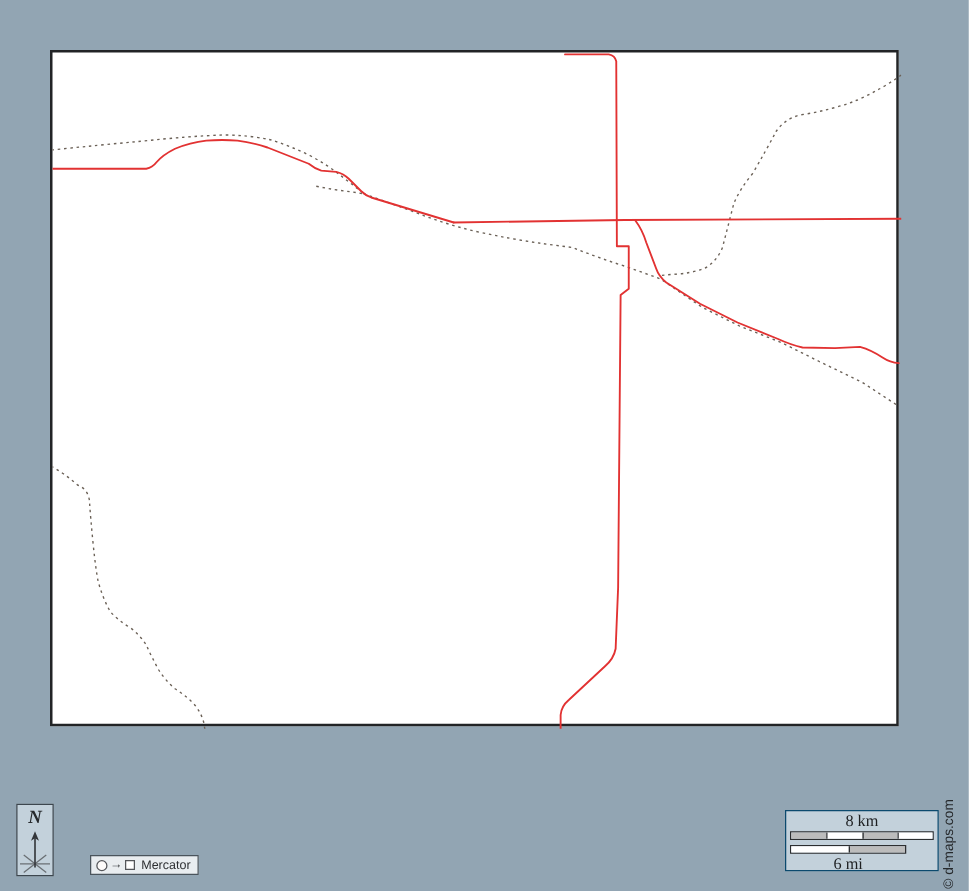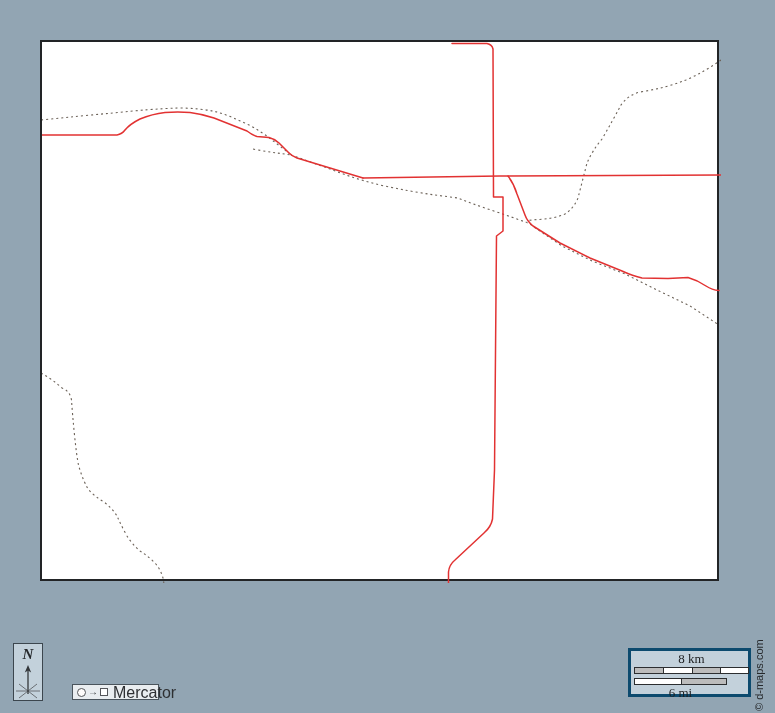--- a/index.html
+++ b/index.html
@@ -51,28 +51,28 @@
   .proj-circle {
     width:9px; height:9px; flex:none;
     border:1px solid #54565a; border-radius:50%;
     background:#fdfbfa;
   }
   .proj-arrow { font-size:10px; line-height:10px; color:#3a3c3f; flex:none; }
   .proj-square {
     width:8px; height:8px; flex:none;
     border:1px solid #54565a; background:#ffffff;
   }
-  .proj-label { font-size:16px; line-height:11px; color:#2e3033; margin-left:3px; white-space:nowrap;text-align:center; }
+  .proj-label { font-size:10px; line-height:11px; color:#2e3033; margin-left:3px; white-space:nowrap;text-align:center; }
 
   
   .scale-box {
     position:absolute; left:628px; top:648px;
     width:123px; height:49px;
     background:#c3d1db;
-    border:3px solid #0c4a6e;
+    border:1px solid #0c4a6e;
     padding:0 3px;
   }
   .scale-km-label, .scale-mi-label {
     font-family:"Liberation Serif", serif;
     font-size:13px; line-height:14px; color:#1d1f21;
     text-align:center;
   }
   .scale-km-label { margin-top:1px; width:115px; }
   .bar { display:flex; border:1px solid #2c2e30; height:7px; }
   .bar-km { width:115px; margin-top:1px; }

